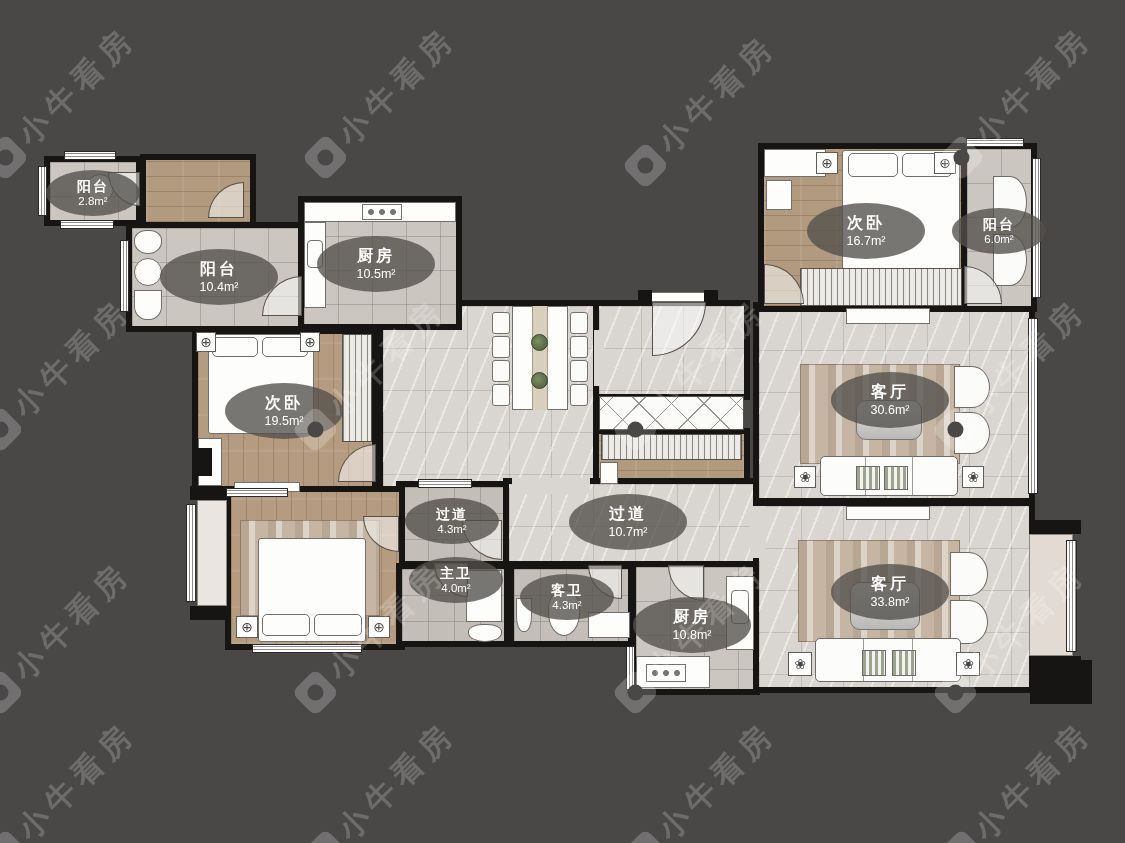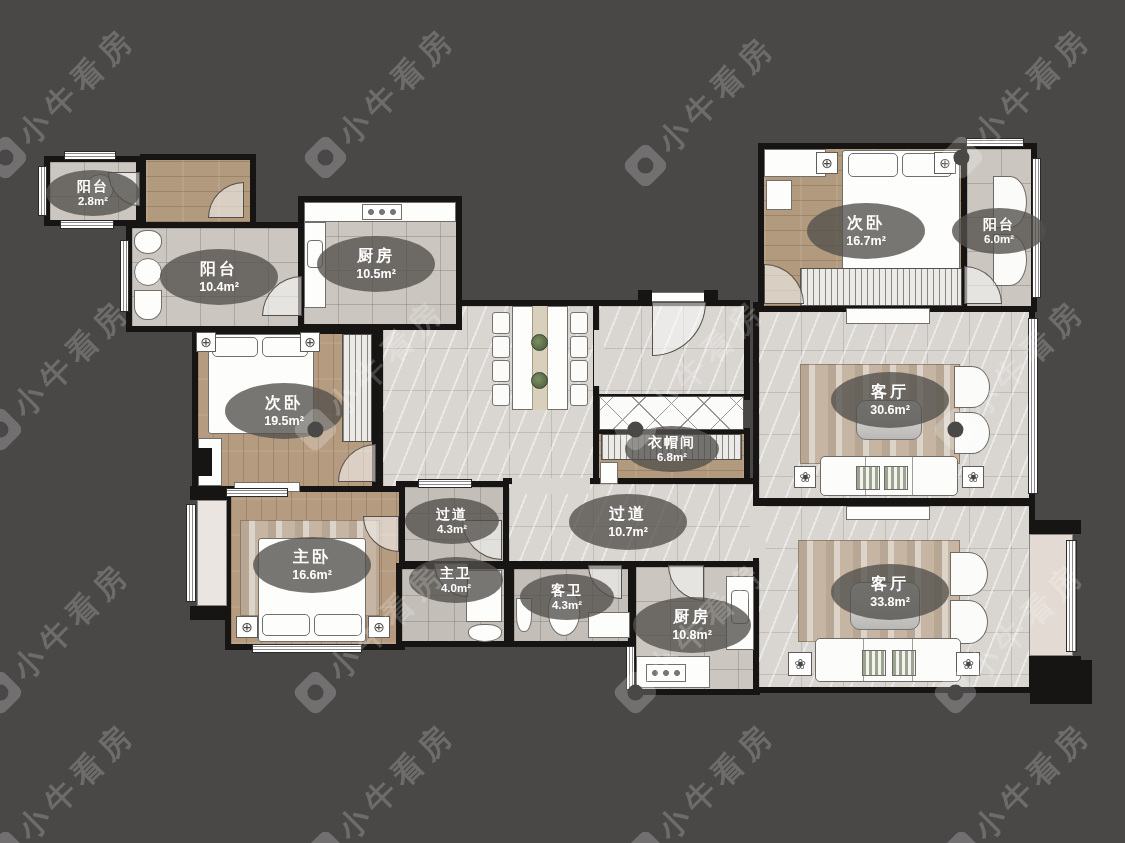--- a/index.html
+++ b/index.html
@@ -25,21 +25,21 @@
   .f-wood-h{background-color:#b29a7e;background-image:
       repeating-linear-gradient(0deg,rgba(80,55,30,.22) 0 1px,transparent 1px 15px),
       repeating-linear-gradient(90deg,rgba(255,255,255,.08) 0 2px,transparent 2px 36px);}
   .pill{transform:translate(-50%,-50%);background:rgba(82,79,76,.78);border-radius:50%;
         display:flex;flex-direction:column;align-items:center;justify-content:center;
         color:#fff;z-index:40;text-align:center;line-height:1.15;}
   .pill-lg{width:118px;height:56px;}
   .pill-sm{width:94px;height:46px;}
   .rname{font-size:16px;letter-spacing:3px;font-weight:600;}
   .pill-sm .rname{font-size:14px;letter-spacing:2px;}
-  .rarea{font-size:12.5px;margin-top:1px;font-weight:bold;}
+  .rarea{font-size:12.5px;margin-top:1px;}
   .pill-sm .rarea{font-size:11.5px;}
   .furn{background:#fdfdfc;border:1.5px solid #72706c;z-index:12;}
   .door{background:rgba(252,252,252,.55);border:1.5px solid #55504b;z-index:20;}
   .d-tl{border-top-left-radius:100%;}
   .d-tr{border-top-right-radius:100%;}
   .d-bl{border-bottom-left-radius:100%;}
   .d-br{border-bottom-right-radius:100%;}
   .win{background:#fff;border:1px solid #2c2a28;z-index:16;}
   .win-v{background-image:repeating-linear-gradient(90deg,#fff 0 2px,#8a8a8a 2px 3px);}
   .win-h{background-image:repeating-linear-gradient(0deg,#fff 0 2px,#8a8a8a 2px 3px);}
@@ -259,40 +259,32 @@
       <span class="rarea">10.4m²</span>
     </div>
   <div class="pill pill-lg" style="left:376px;top:264px">
     <span class="rname">厨房</span>
       <span class="rarea">10.5m²</span>
     </div>
   <div class="pill pill-lg" style="left:284px;top:411px">
     <span class="rname">次卧</span>
       <span class="rarea">19.5m²</span>
     </div>
-  <div class="pill pill-sm" style="left:672px;top:449px">
-    <span class="rname">衣帽间</span>
-      <span class="rarea">6.8m²</span>
-    </div>
   <div class="pill pill-lg" style="left:866px;top:231px">
     <span class="rname">次卧</span>
       <span class="rarea">16.7m²</span>
     </div>
   <div class="pill pill-sm" style="left:999px;top:231px">
     <span class="rname">阳台</span>
       <span class="rarea">6.0m²</span>
     </div>
   <div class="pill pill-lg" style="left:890px;top:400px">
     <span class="rname">客厅</span>
       <span class="rarea">30.6m²</span>
     </div>
-  <div class="pill pill-lg" style="left:312px;top:565px">
-    <span class="rname">主卧</span>
-      <span class="rarea">16.6m²</span>
-    </div>
   <div class="pill pill-sm" style="left:452px;top:521px">
     <span class="rname">过道</span>
       <span class="rarea">4.3m²</span>
     </div>
   <div class="pill pill-sm" style="left:456px;top:580px">
     <span class="rname">主卫</span>
       <span class="rarea">4.0m²</span>
     </div>
   <div class="pill pill-lg" style="left:628px;top:522px">
     <span class="rname">过道</span>

